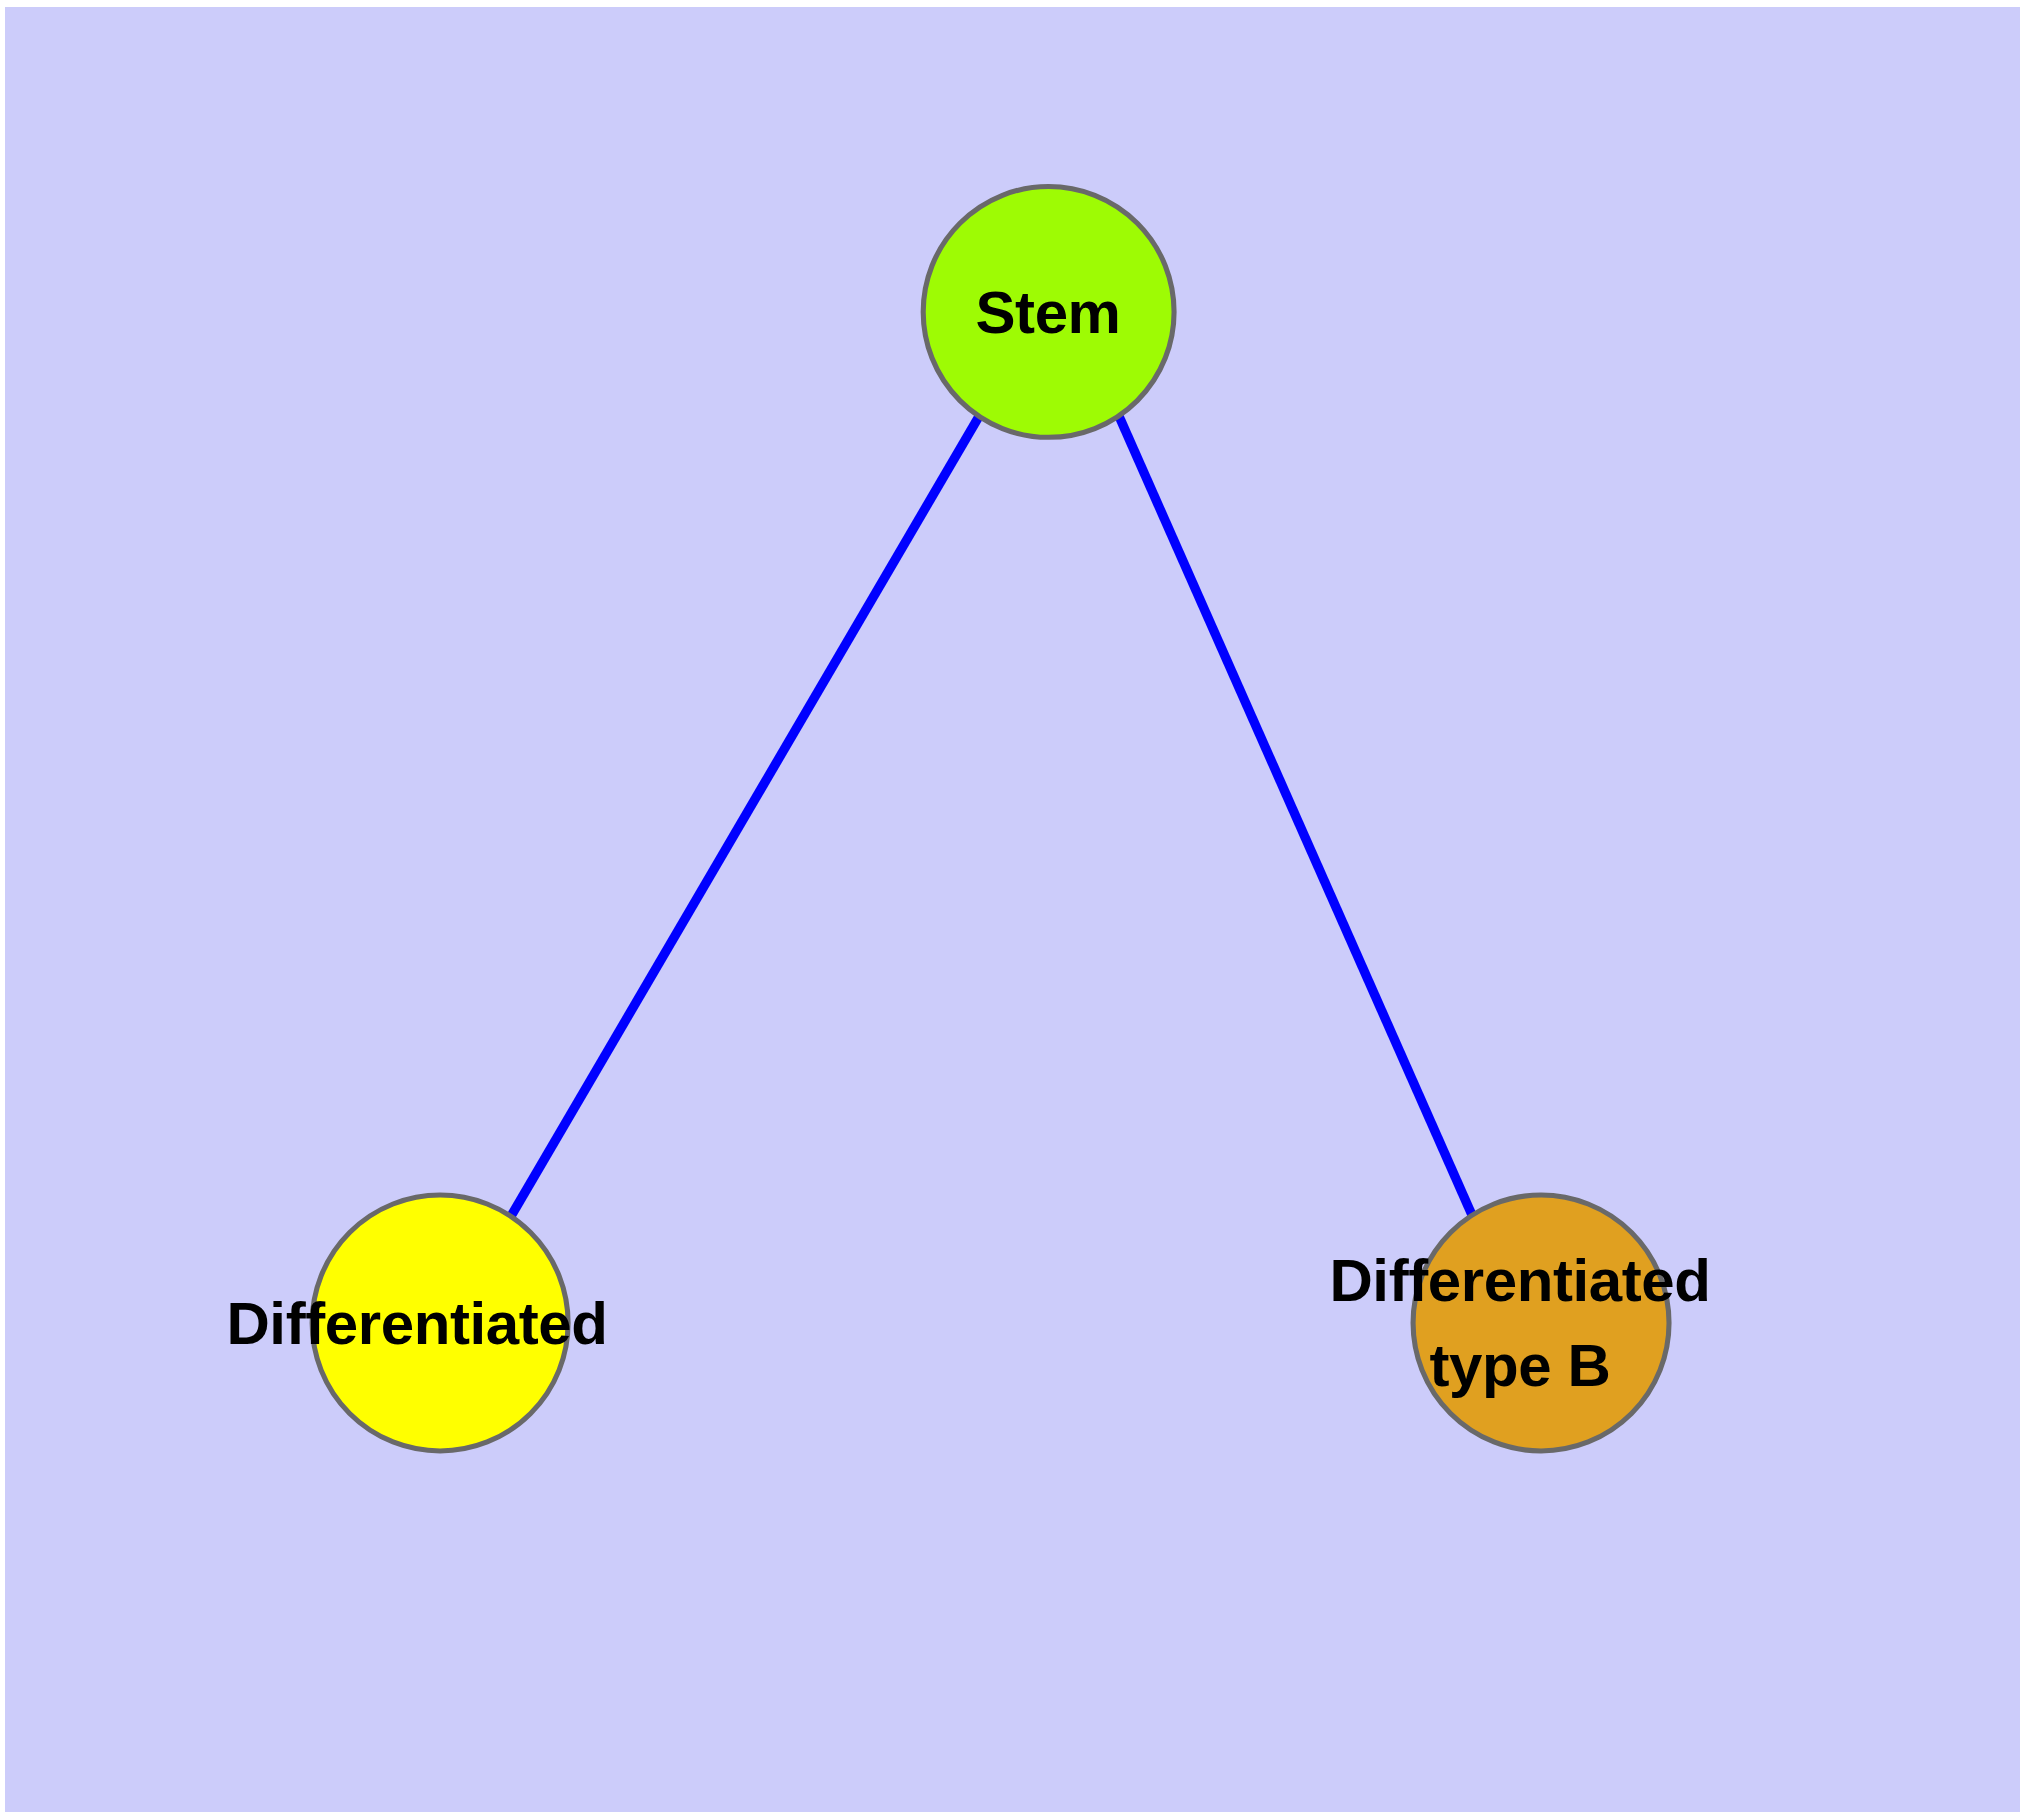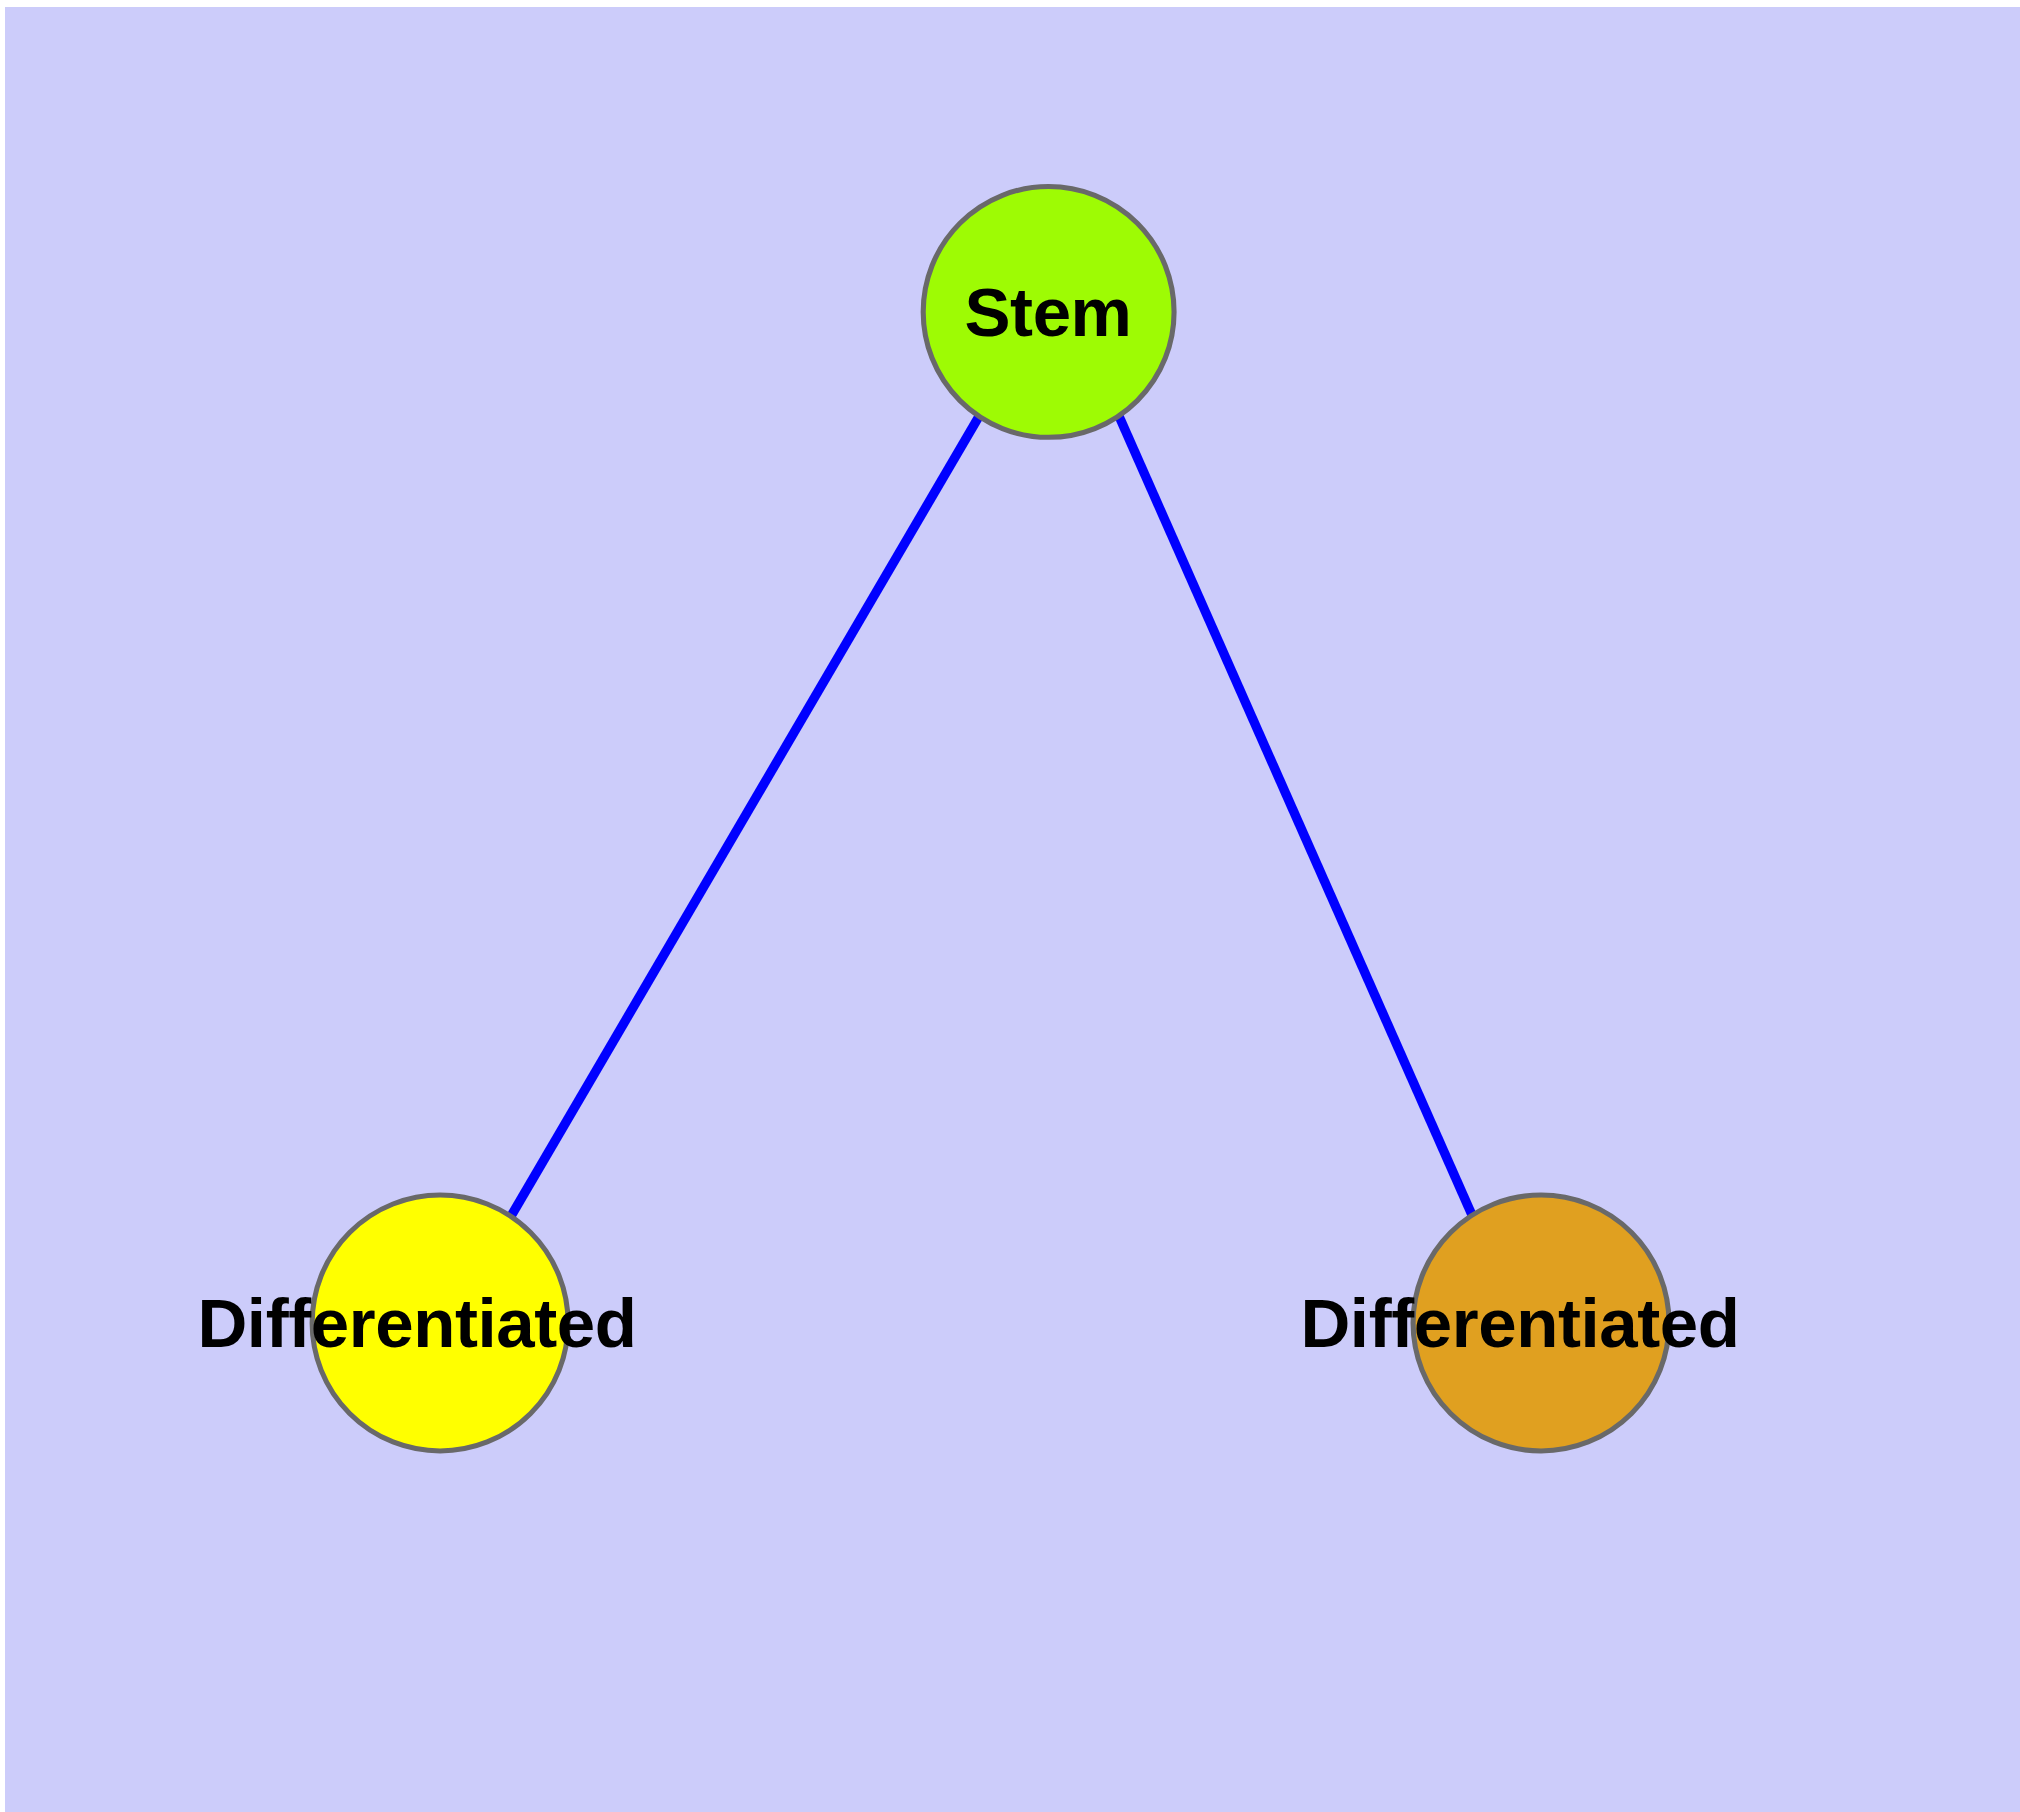--- a/index.html
+++ b/index.html
@@ -38,21 +38,21 @@
   }
   .edge-line {
     stroke: #0000ff;
     stroke-width: 11;
     stroke-linecap: butt;
   }
   .node-label {
     position: absolute;
     color: #000000;
     font-weight: bold;
-    font-size: 69px;
+    font-size: 60px;
     line-height: 85px;
     text-align: center;
     white-space: pre;
     letter-spacing: -0.4px;
     transform: translate(-50%, -50%);
     pointer-events: none;
   }
 </style>
 </head>
 <body>
@@ -70,16 +70,16 @@
       <circle class="node-circle" cx="1237" cy="368" r="148" fill="#9efb04"></circle>
       <circle class="node-circle" cx="519" cy="1561" r="151" fill="#ffff00"></circle>
       <circle class="node-circle" cx="1818" cy="1561" r="151" fill="#e0a020"></circle>
     </g>
   </svg>
 
   <div class="node-label" style="left:1048px; top:312px;">Stem</div>
 
   <div class="node-label" style="left:417px; top:1323px;"><span>Differentiated</span><br></div>
 
-  <div class="node-label" style="left:1520px; top:1323px;"><span>Differentiated</span><br></div>
+  <div class="node-label" style="left:1520px; top:1323px;"><span>Differentiated</span><br><span>type B</span></div>
 
 </div>
 
 
 </body></html>

